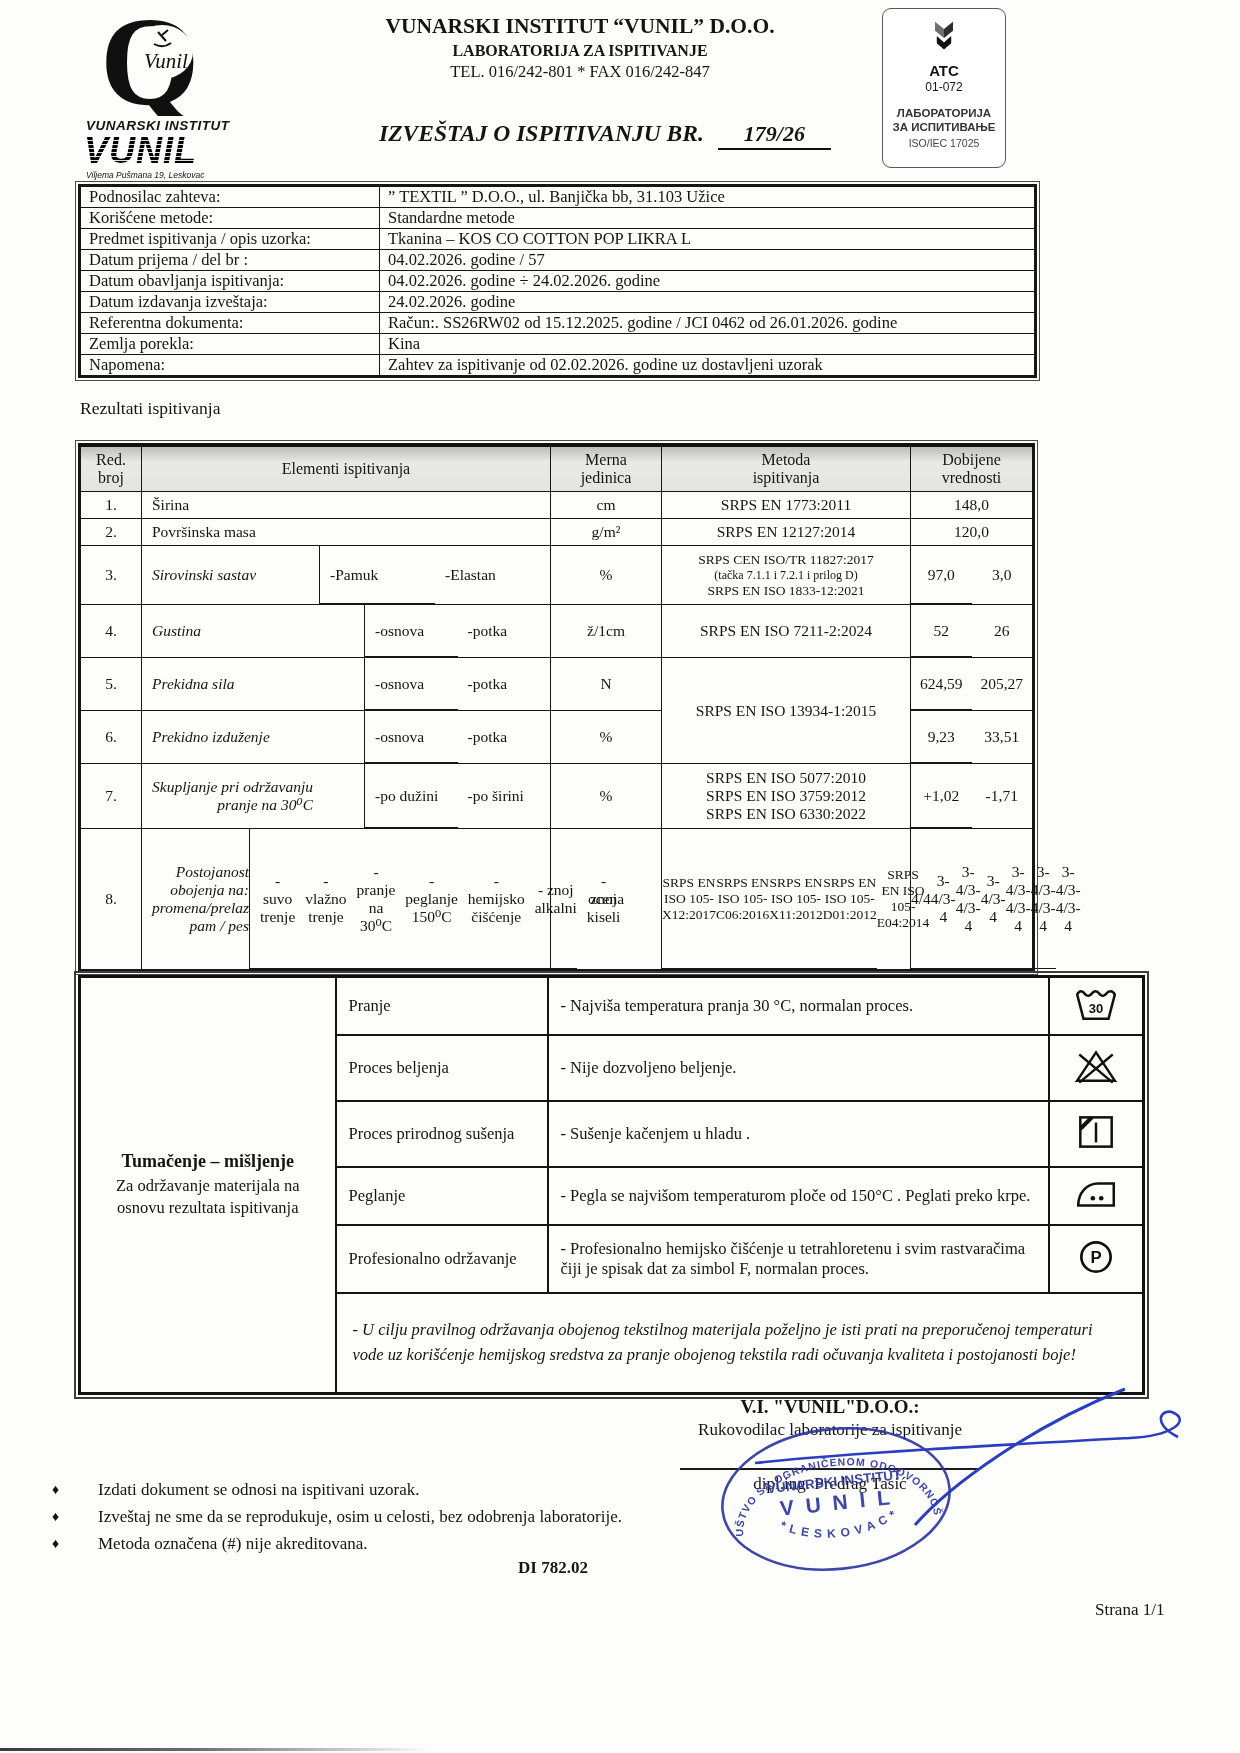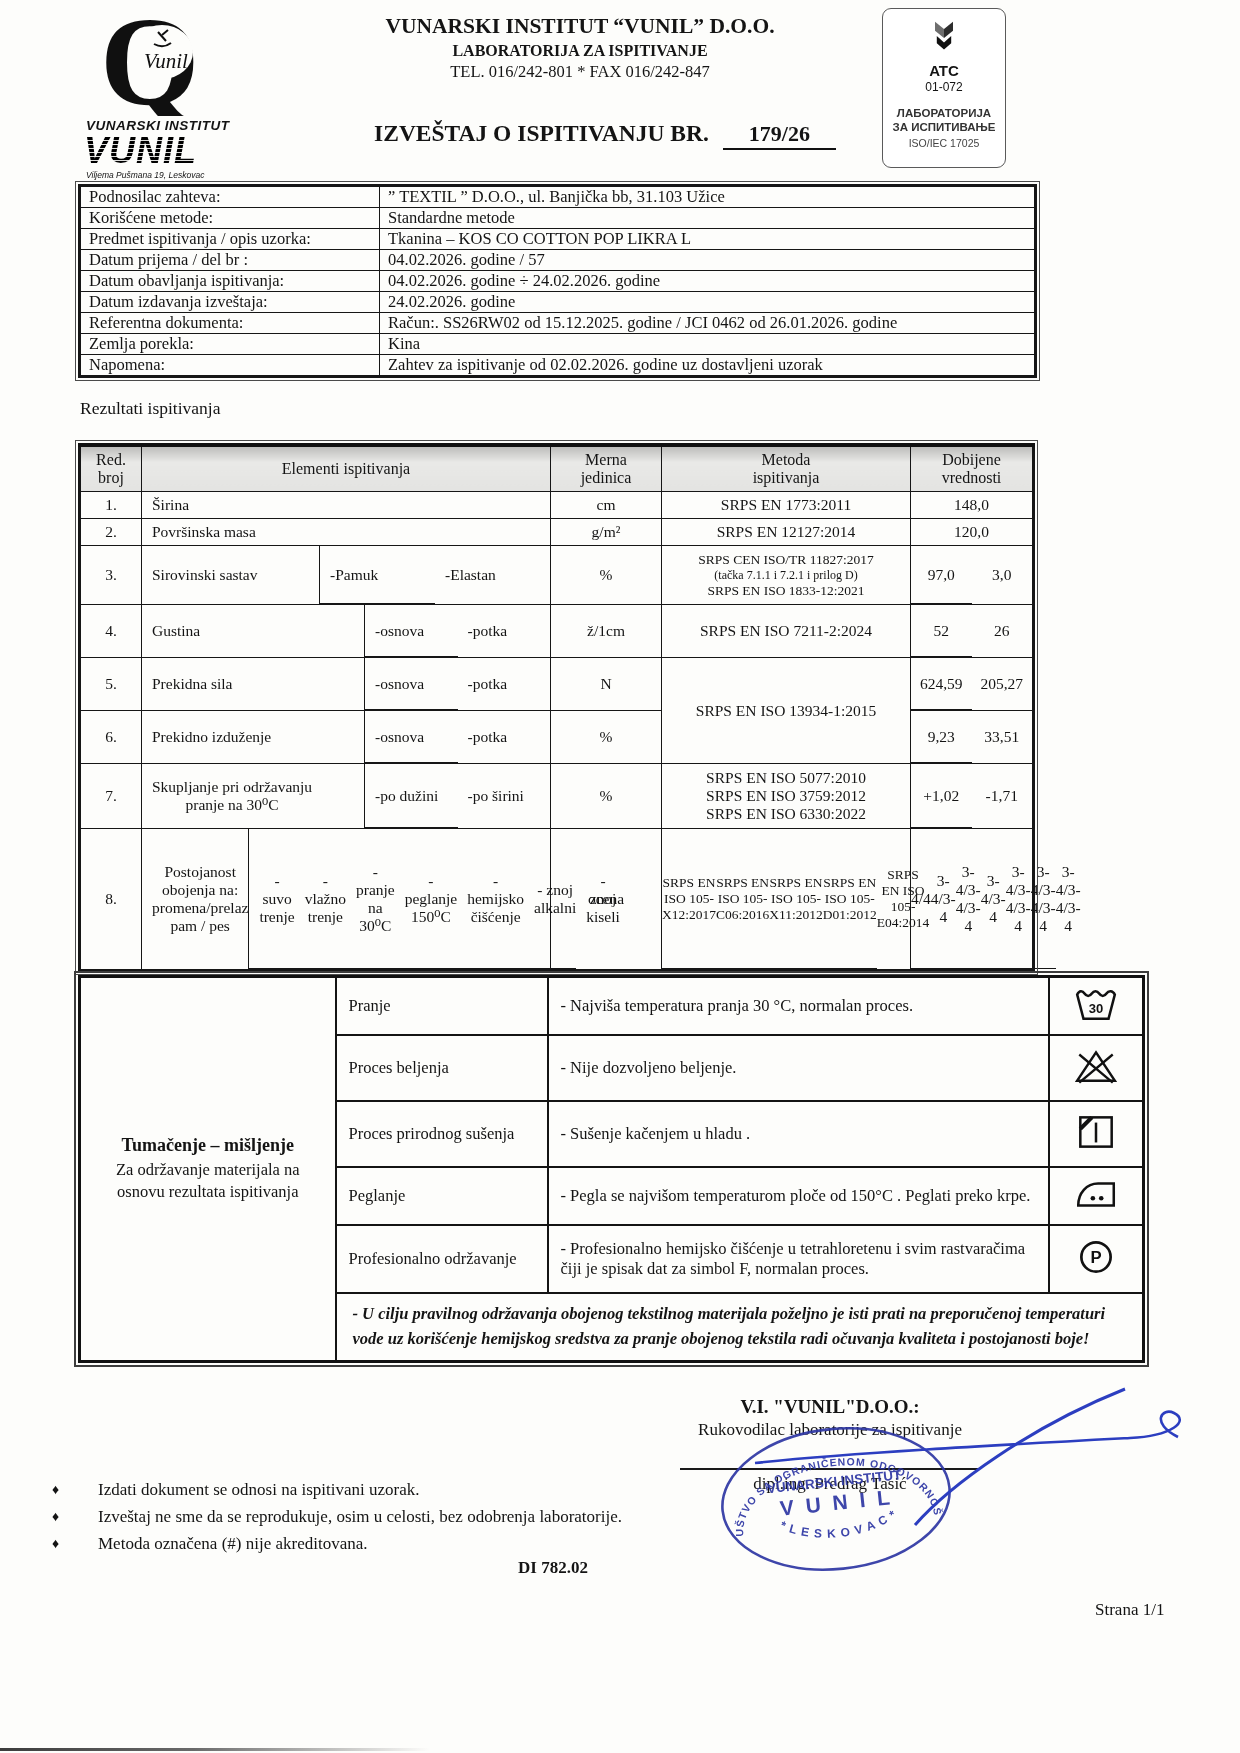--- a/index.html
+++ b/index.html
@@ -19,21 +19,21 @@
       background:repeating-linear-gradient(180deg,#000 0px,#000 2.6px,rgba(0,0,0,.12) 2.6px,rgba(0,0,0,.12) 4px);
       -webkit-background-clip:text;background-clip:text;color:transparent;
     }
   }
   .logo-addr{font-family:"Liberation Sans","DejaVu Sans",sans-serif;font-style:italic;font-size:8.5px;margin:1px 0 0 4px;}
   .head-center{position:absolute;left:280px;top:14px;width:600px;text-align:center;}
   .org-name{font-size:21.5px;font-weight:bold;}
   .lab-line{font-size:16px;font-weight:bold;margin-top:3px;}
   .addr-line{font-size:16.5px;margin-top:2px;}
   .tel-line{font-size:16.5px;margin-top:2px;}
-  .title-row{position:absolute;left:285px;top:120px;width:640px;text-align:center;font-weight:bold;}
+  .title-row{position:absolute;left:285px;top:120px;width:640px;text-align:center;font-style:italic;font-weight:bold;}
   .title-txt{font-size:23.5px;}
   .title-num{font-size:22px;display:inline-block;border-bottom:2.6px solid #111;padding:0 26px 1px 26px;margin-left:10px;}
   .atc-badge{position:absolute;left:882px;top:8px;width:122px;height:158px;border:1.6px solid #5a5a5a;border-radius:9px;
     font-family:"Liberation Sans","DejaVu Sans",sans-serif;text-align:center;background:#fff;}
   .atc-name{font-weight:bold;font-size:15px;margin-top:1px;}
   .atc-num{font-size:12px;margin-top:1px;}
   .atc-lab{font-size:11.5px;font-weight:bold;color:#333;margin-top:12px;line-height:1.25;}
   .atc-iso{font-size:10.5px;color:#444;margin-top:2px;}
   
   .doc-col{position:absolute;left:78px;top:184px;width:1064px;}
@@ -42,21 +42,21 @@
   .info td{border:1.8px solid #161616;font-size:16.5px;height:20px;padding:0 4px 0 8px;overflow:hidden;}
   .section-title{font-size:17.5px;margin:20px 0 24px 2px;}
   .res{width:954px;border:3px solid #161616;outline:1.5px solid #4a4a4a;outline-offset:2px;}
   .res th{border:1.8px solid #161616;font-weight:normal;font-size:16px;padding:4px 2px;
     background:linear-gradient(180deg,#bdbdbb 0%,#e9e9e7 35%,#e3e3e1 100%);border-top:4px solid #111;}
   .res td{border:1.8px solid #161616;font-size:15.5px;padding:0 3px;text-align:center;vertical-align:middle;}
   .res td.p0{padding:0;}
   .res .el{text-align:left;padding-left:10px;}
   .res tr.simple td{height:26px;}
   .split{display:flex;align-items:stretch;width:100%;box-sizing:border-box;}
-  .elab{display:flex;align-items:center;padding-left:10px;text-align:center;box-sizing:border-box;}
+  .elab{display:flex;align-items:center;padding-left:10px;text-align:right;box-sizing:border-box;font-style:italic;}
   .subcol{flex:1;border-left:1.8px solid #161616;display:flex;flex-direction:row;box-sizing:border-box;}
   .subrow{flex:1;display:flex;align-items:center;padding-left:10px;border-bottom:1.8px solid #161616;box-sizing:border-box;}
   .subrow:last-child{border-bottom:none;}
   .stack{display:flex;height:100%;box-sizing:border-box;}
   .vrow{flex:1;display:flex;align-items:center;justify-content:center;border-bottom:1.8px solid #161616;box-sizing:border-box;}
   .vrow:last-child{border-bottom:none;}
   .mg{display:flex;align-items:center;justify-content:center;border-bottom:1.8px solid #161616;box-sizing:border-box;text-align:center;}
   .mg:last-child{border-bottom:none;}
   .mg.h2{flex:2;} .mg.h1{flex:1;}
   .msmall{font-size:13.5px;}
@@ -69,21 +69,21 @@
   .tr8 .split,.tr8 .stack{height:140px;}
   .s3 .elab{width:177px;} .s4 .elab{width:222px;} .s8 .elab{width:145px;}
   .care{width:1064px;margin-top:3px;border:3px solid #111;outline:2px solid #3d3d3d;outline-offset:2px;}
   .care td{border:2px solid #141414;font-size:16.5px;vertical-align:middle;}
   .care-head{text-align:center;padding:4px;}
   .care-title{font-weight:bold;font-size:18px;}
   .care-sub{font-size:16.5px;margin-top:3px;line-height:1.3;}
   .proc{padding-left:12px;}
   .desc{padding-left:12px;}
   .sym{text-align:center;}
-  .note{font-style:italic;padding:8px 16px;font-size:15.5px;line-height:1.5;font-weight:bold;}
+  .note{font-style:italic;padding:24px 16px;font-size:15.5px;line-height:1.5;}
   
   .sign-block{position:absolute;left:620px;top:1396px;width:420px;text-align:center;}
   .company-line{font-weight:bold;font-size:19px;}
   .role-line{font-size:17px;margin-top:2px;}
   .sig-line{width:300px;margin:28px auto 4px auto;border-top:2px solid #1a1a1a;}
   .signer-name{font-size:17px;}
   .stamp-wrap{position:absolute;left:716px;top:1424px;width:240px;height:150px;transform:rotate(-6deg);opacity:.92;}
   .sig-svg{position:absolute;left:700px;top:1383px;width:510px;height:150px;}
   .bullets{position:absolute;left:52px;top:1479px;width:640px;}
   .bullet-row{display:flex;align-items:flex-start;margin-bottom:5px;line-height:22px;}

